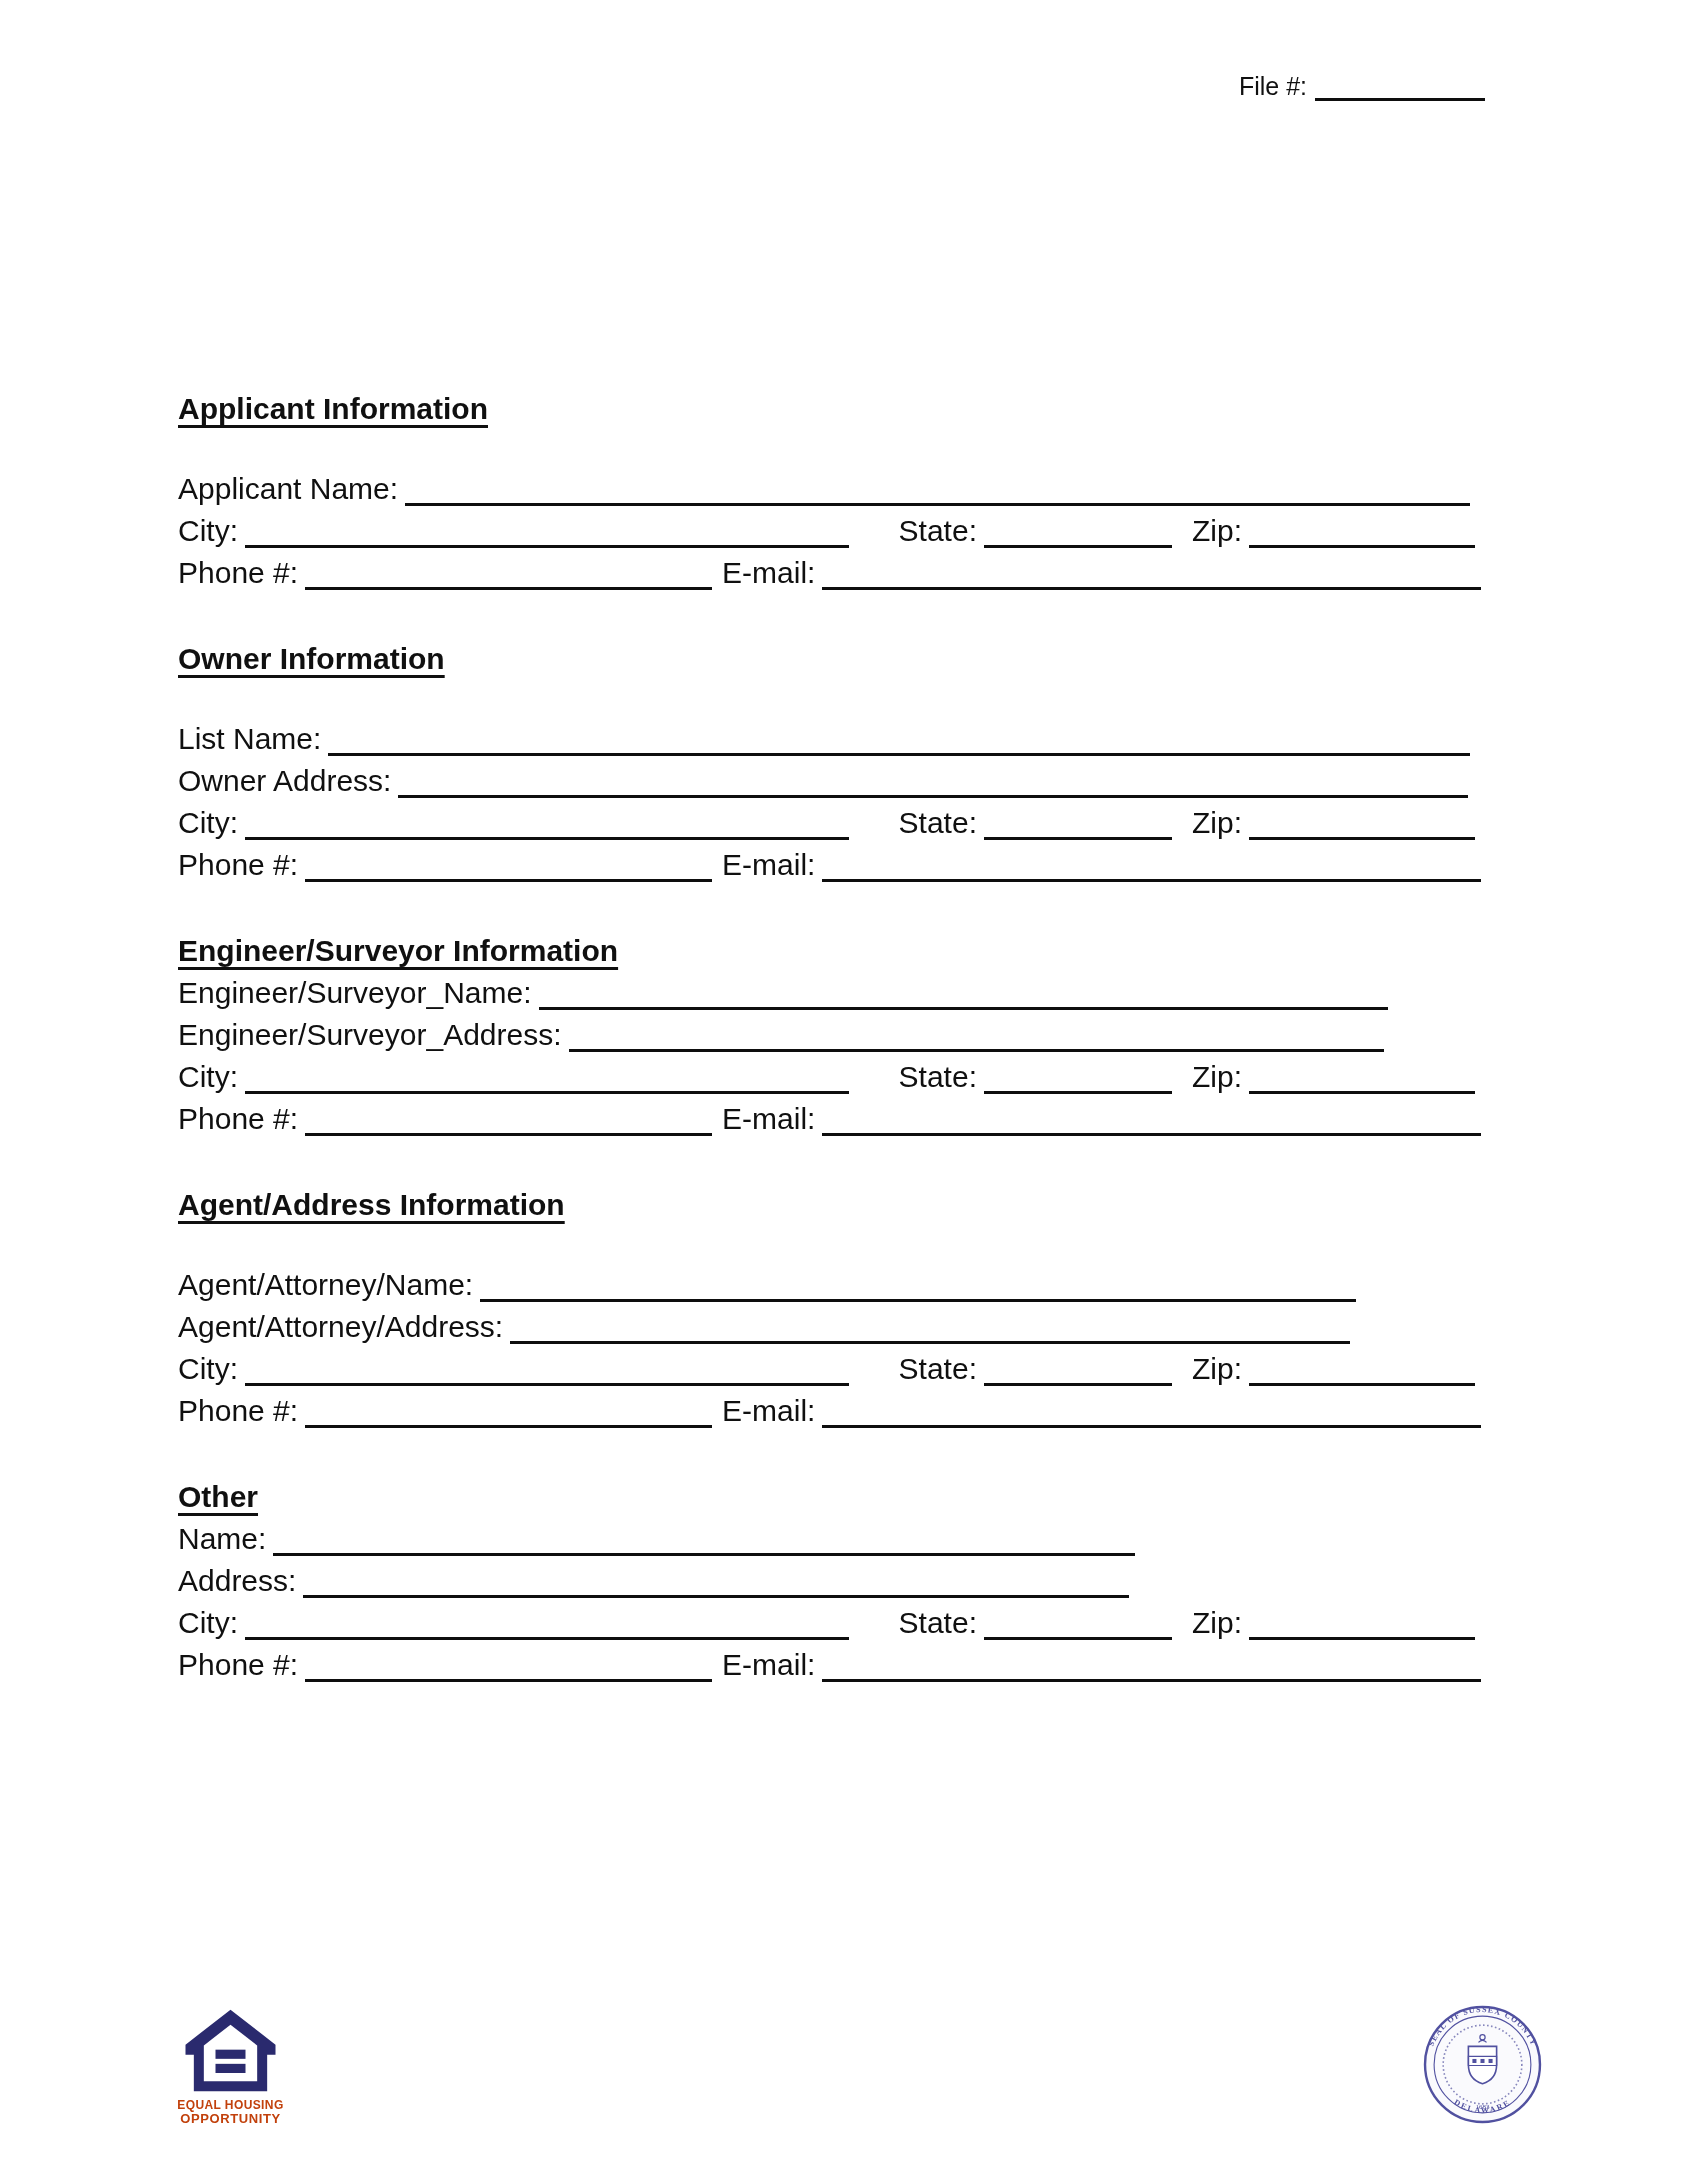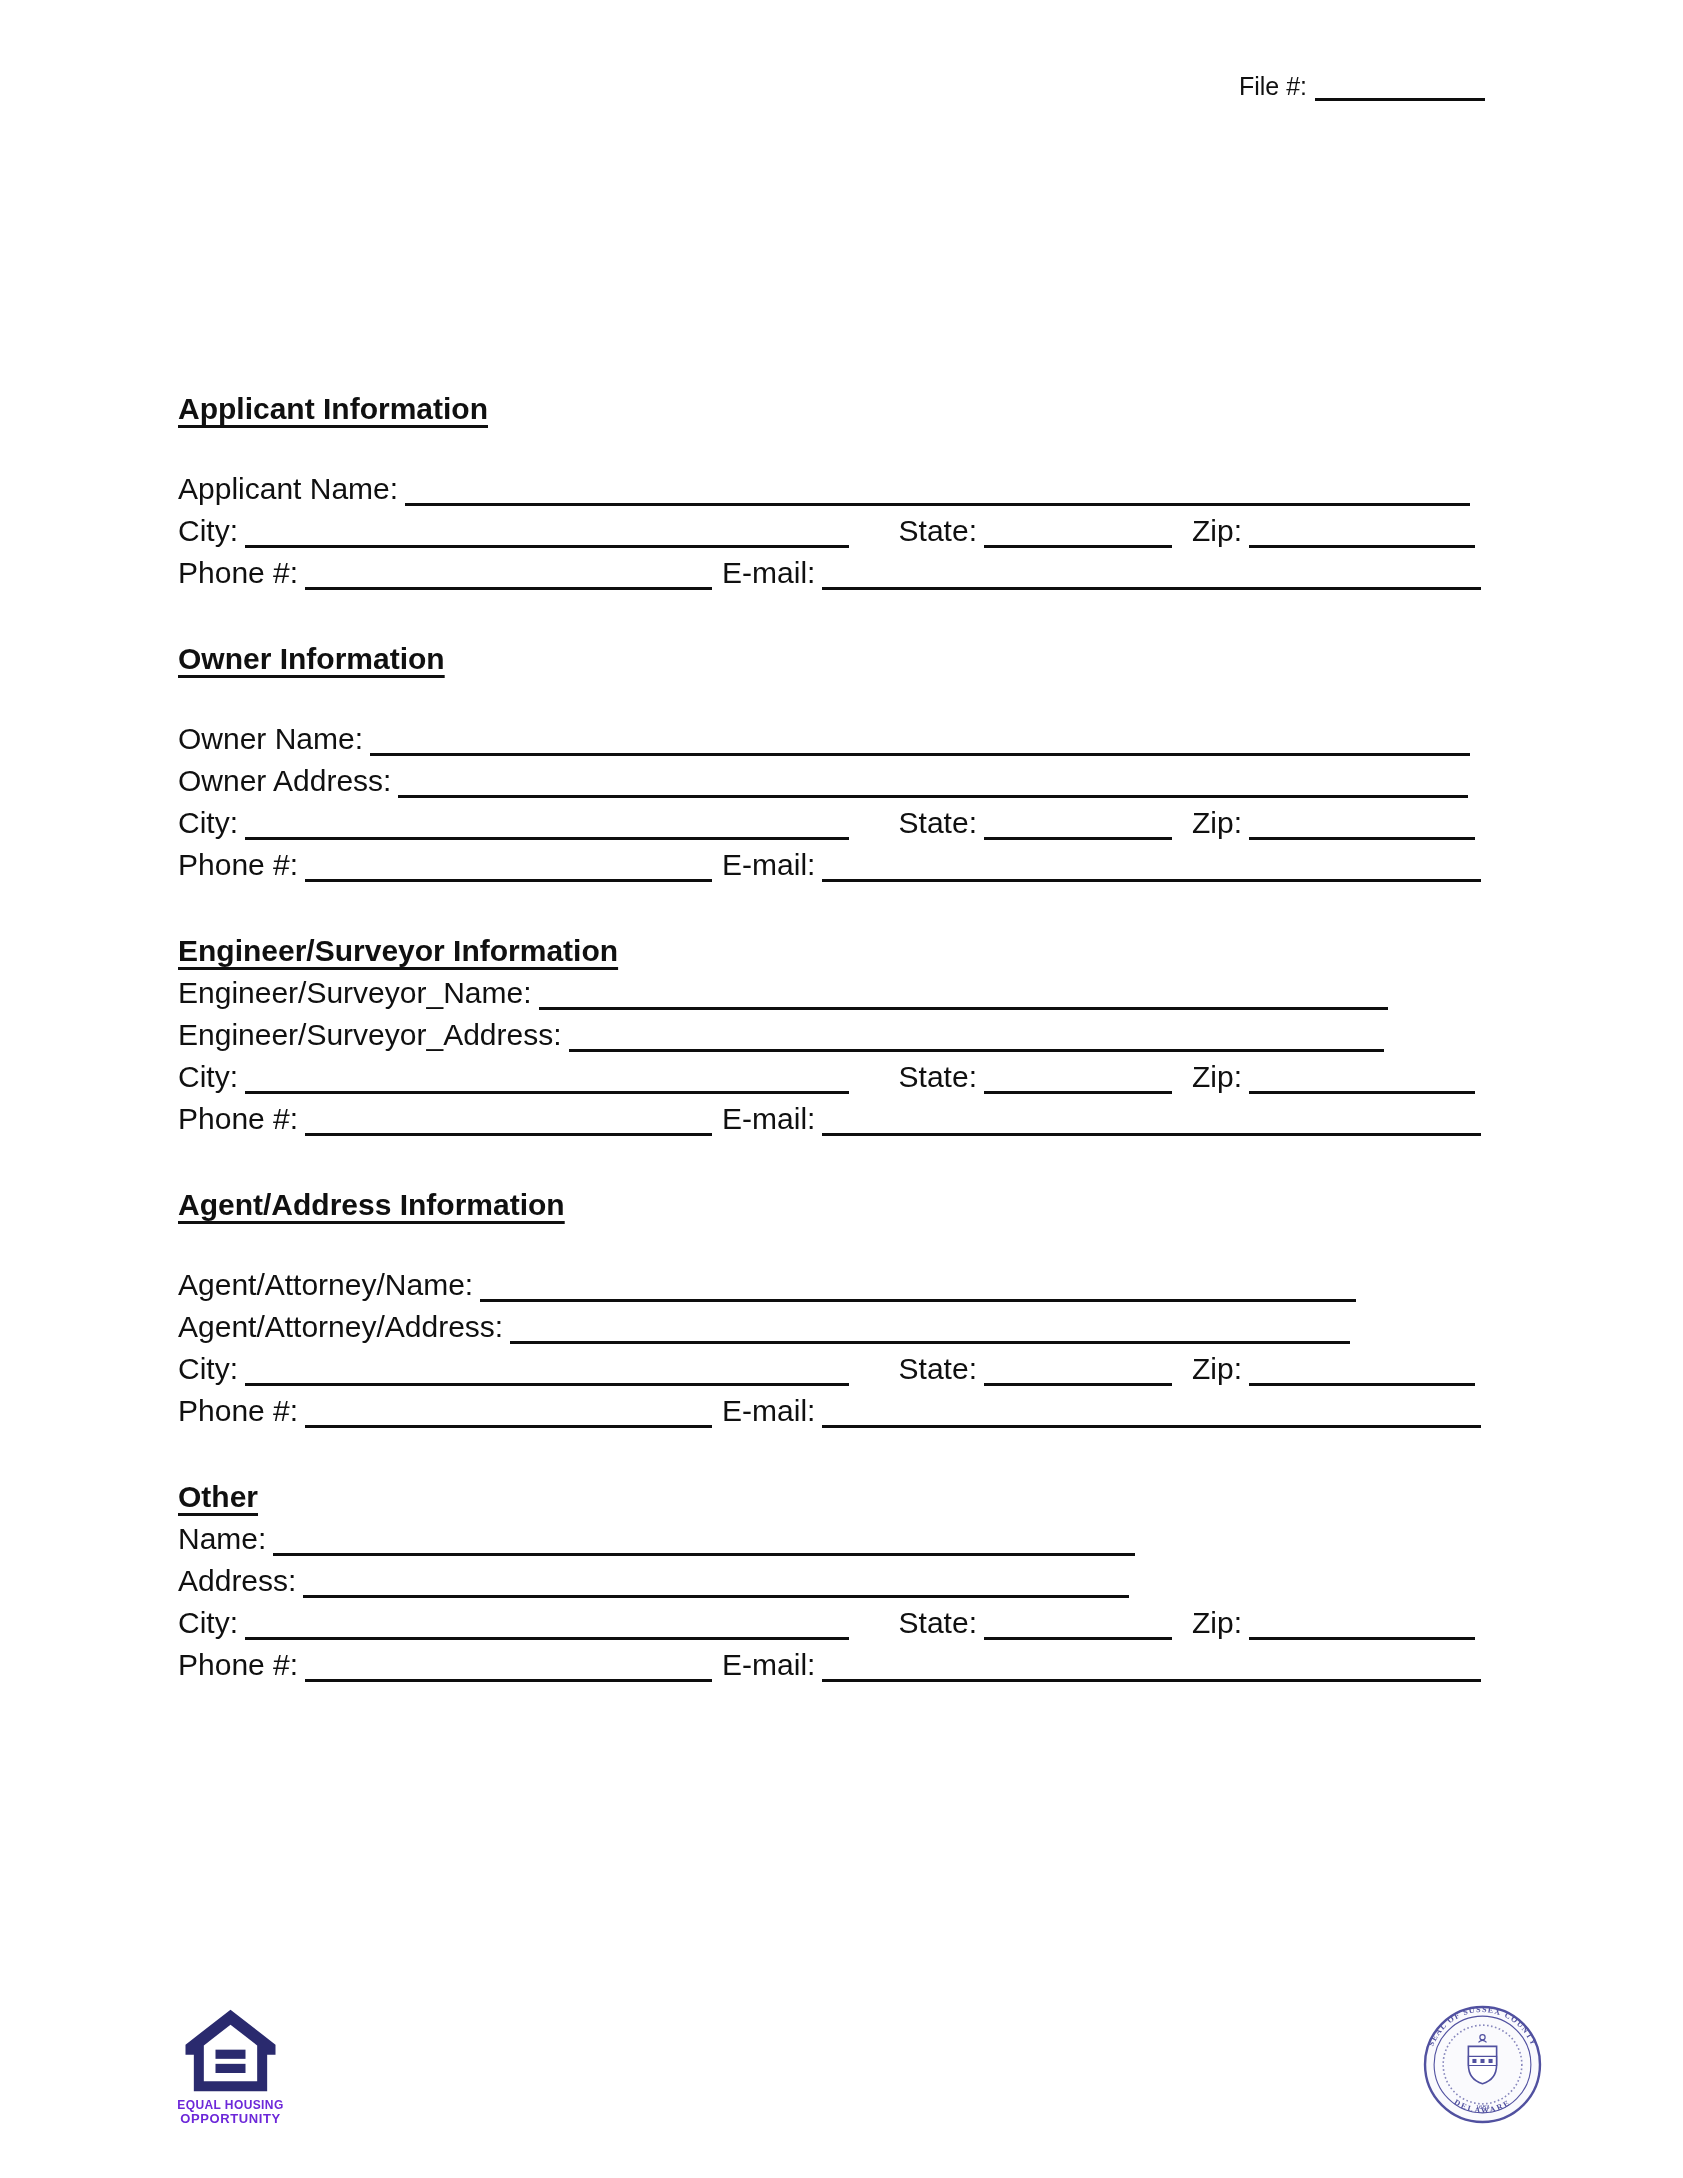--- a/index.html
+++ b/index.html
@@ -66,21 +66,21 @@
   .lbl-email { margin-left: 10px; }
   .fill-email { flex: 1 1 auto; margin-right: 4px; }
 
   
   .eho {
     position: absolute; left: 164px; top: 2008px; width: 133px;
     text-align: center;
   }
   .eho-text {
     margin-top: 2px;
-    color: #6d28d9;
+    color: #c2410c;
     font-weight: 700;
     font-size: 12px; line-height: 13px;
     letter-spacing: 0.4px;
     white-space: nowrap;
   }
   .eho-text .l2 { font-size: 13px; letter-spacing: 0.6px; }
 
   .seal { position: absolute; left: 1422px; top: 2004px; width: 121px; height: 121px; }
 </style>
 </head>
@@ -122,21 +122,21 @@
         <span class="fill fill-email"></span>
       </div>
     </div>
 
     <div class="section">
       <div class="row head">
           <span class="heading">Owner Information</span>
         </div>
       <div class="gap-after-head"></div>
       <div class="row">
-        <span class="lbl">Owner Name:</span>
+        <span class="lbl">List Name:</span>
         <span class="fill mr-o-name"></span>
       </div>
       <div class="row">
         <span class="lbl">Owner Address:</span>
         <span class="fill mr-o-addr"></span>
       </div>
       <div class="row">
         <span class="lbl">City:</span>
         <span class="fill fill-city"></span>
         <span class="lbl">State:</span>

